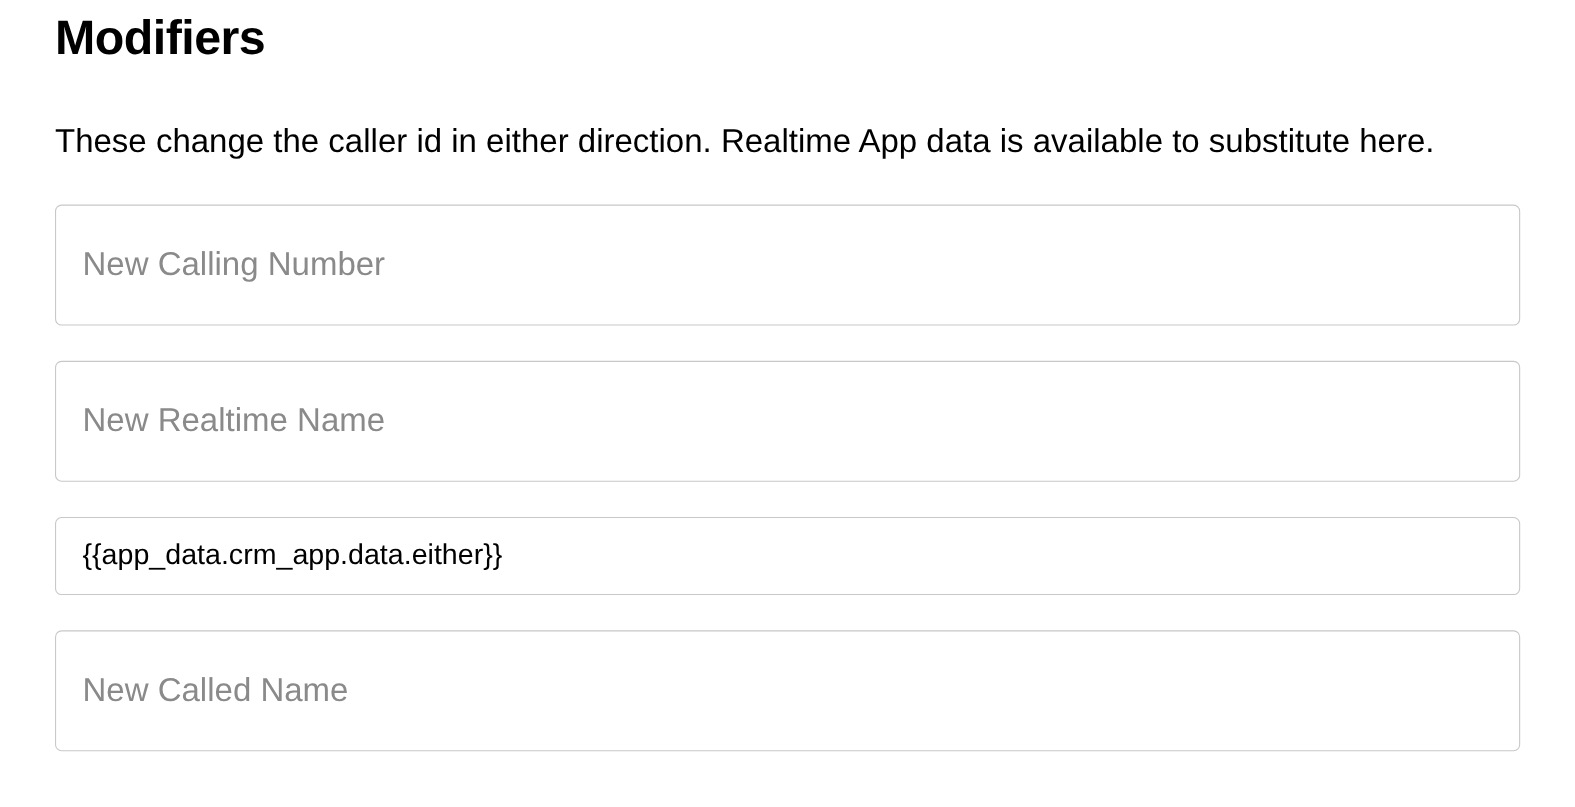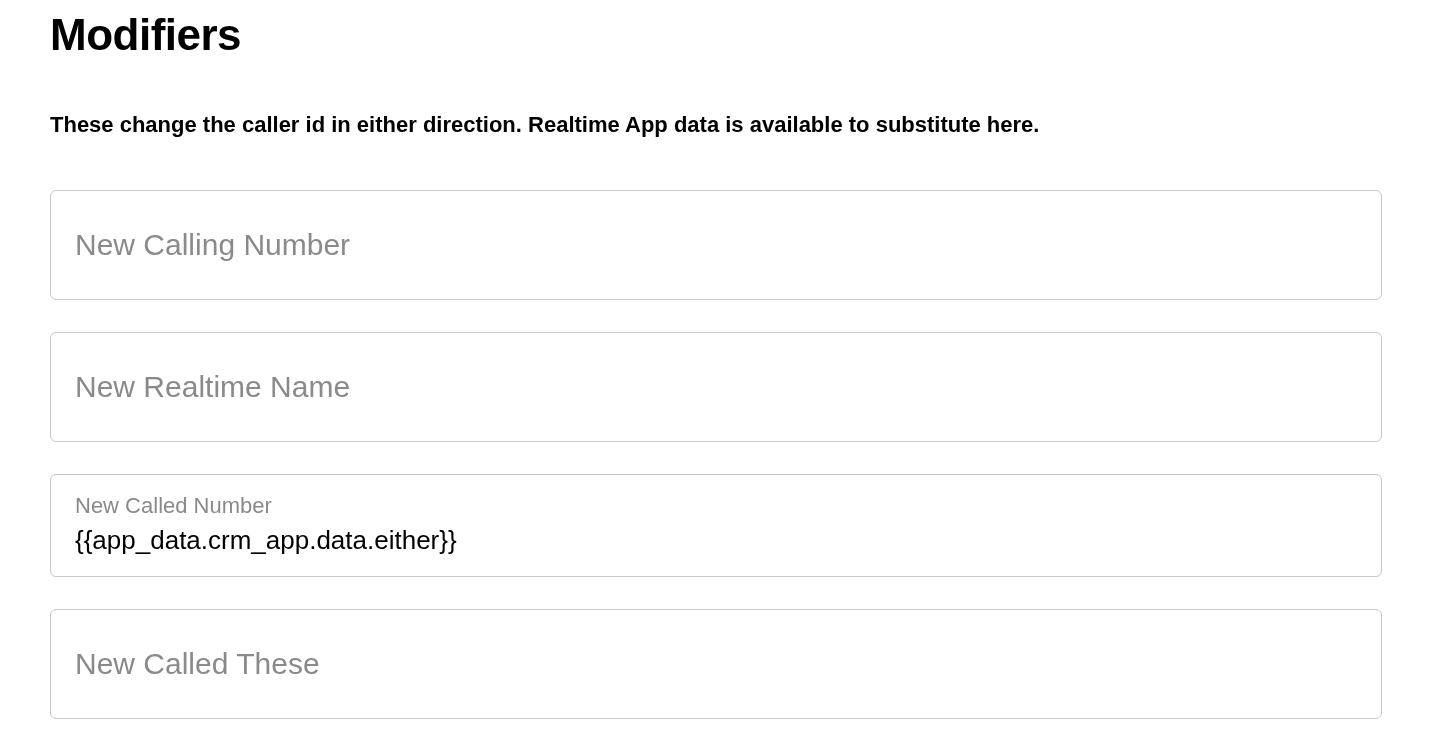--- a/index.html
+++ b/index.html
@@ -10,23 +10,23 @@
       color: #000;
       width: 1432px;
     }
     h1.title {
       font-size: 44px;
       font-weight: 800;
       margin-bottom: 52px;
       letter-spacing: -0.5px;
     }
     p.desc {
-      font-size: 22px;
-      margin-bottom: 52px;
-      font-weight: 700;
+      font-size: 30px;
+      margin-bottom: 40px;
+      font-weight: 400;
       color: #000;
     }
     .field {
       position: relative;
       border: 1px solid #c8c8c8;
       border-radius: 6px;
       width: 100%;
       margin-bottom: 32px;
       background: #fff;
       padding: 0;
@@ -78,21 +78,20 @@
   <span class="big-placeholder">New Calling Number</span>
   <input class="real" type="text" placeholder="New Calling Number" style="">
 </div>
 
 <div class="field empty">
   <span class="big-placeholder">New Realtime Name</span>
   <input class="real" type="text" placeholder="New Calling Name" style="">
 </div>
 
 <div class="field filled">
-  <div class="small-label">New Called Number</div>
   <div class="value">{{app_data.crm_app.data.either}}</div>
   <input class="real" type="text" value="{{app_data.crm_app.data.result}}" style="">
 </div>
 
 <div class="field empty">
-  <span class="big-placeholder">New Called These</span>
+  <span class="big-placeholder">New Called Name</span>
   <input class="real" type="text" placeholder="New Called Name" style="">
 </div>
 
 </body></html>

